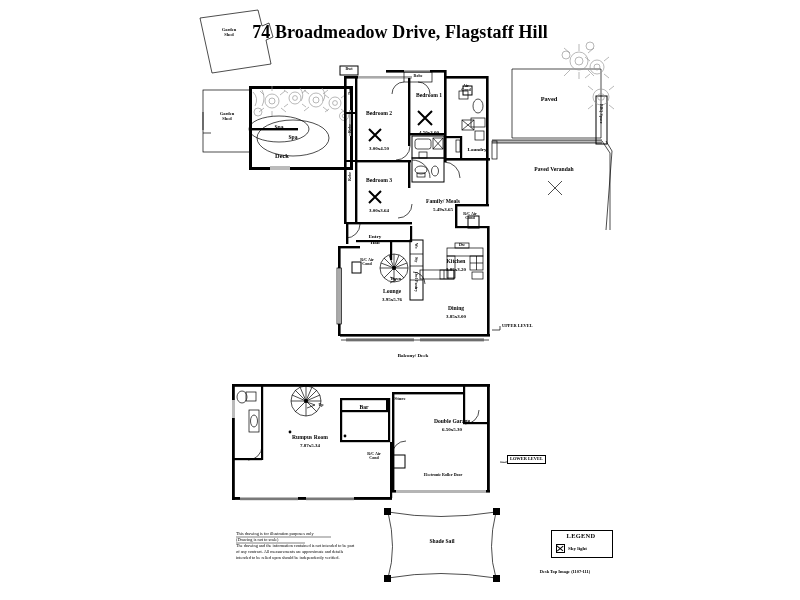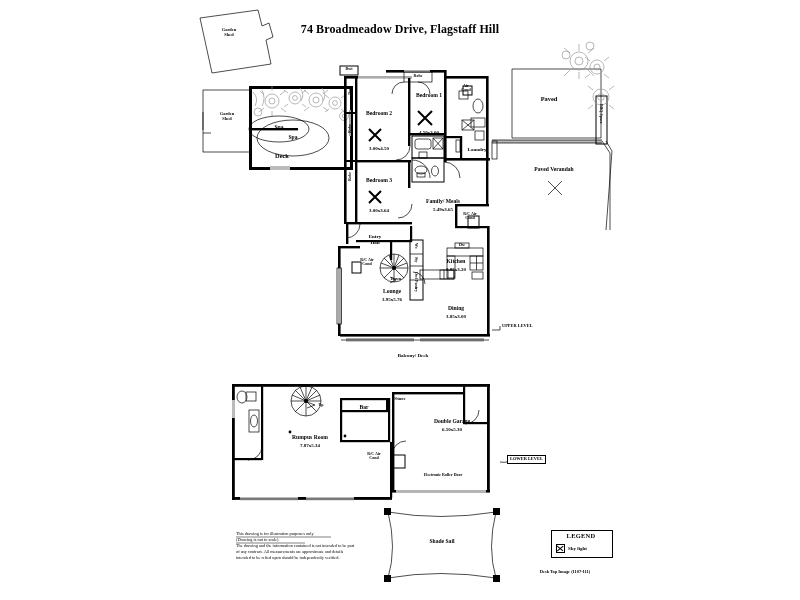--- a/index.html
+++ b/index.html
@@ -11,21 +11,21 @@
   #plan{position:absolute;left:0;top:0;width:800px;height:600px;}
   .lbl{position:absolute;font-family:"Liberation Serif",serif;font-weight:bold;
        color:#000;white-space:pre;line-height:1.12;text-align:center;}
   .lbl.c{transform:translateX(-50%);}
   .t8{font-size:6.4px;}
   .t7{font-size:5.6px;}
   .t6{font-size:5.0px;}
   .t55{font-size:4.4px;}
   .t5{font-size:4.0px;}
   .title{position:absolute;left:400px;top:22px;transform:translateX(-50%);
-         font-size:12px;font-weight:bold;letter-spacing:.1px;white-space:nowrap;}
+         font-size:18px;font-weight:bold;letter-spacing:.1px;white-space:nowrap;}
   .vert{writing-mode:vertical-rl;transform:rotate(180deg);transform-origin:center;}
   .vertc{writing-mode:vertical-rl;}
   .disc{position:absolute;left:236px;top:531px;width:122px;font-size:4.3px;
         font-family:"Liberation Serif",serif;line-height:1.32;color:#000;text-align:left;}
   .credit{position:absolute;left:565px;top:569px;transform:translateX(-50%);
           font-size:4.4px;font-weight:bold;white-space:nowrap;}
   .legendbox{position:absolute;left:551px;top:530px;width:60px;height:26px;
              border:1px solid #000;background:#fff;}
   .legendtitle{position:absolute;left:581px;top:532px;transform:translateX(-50%);
                font-size:6.4px;font-weight:bold;letter-spacing:.3px;}

